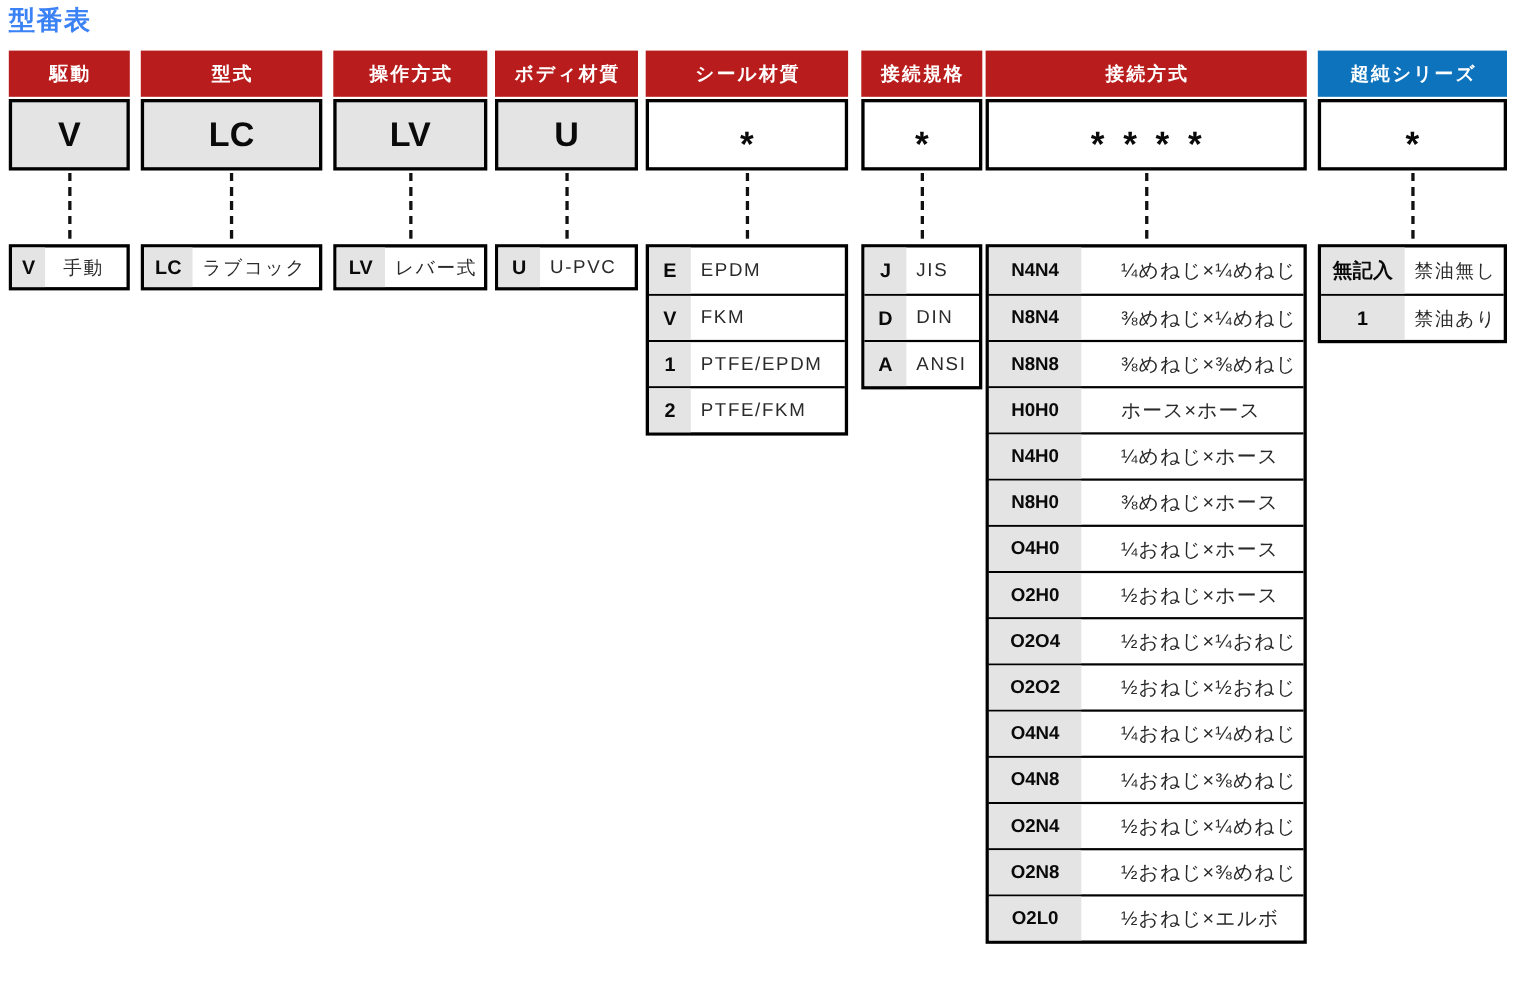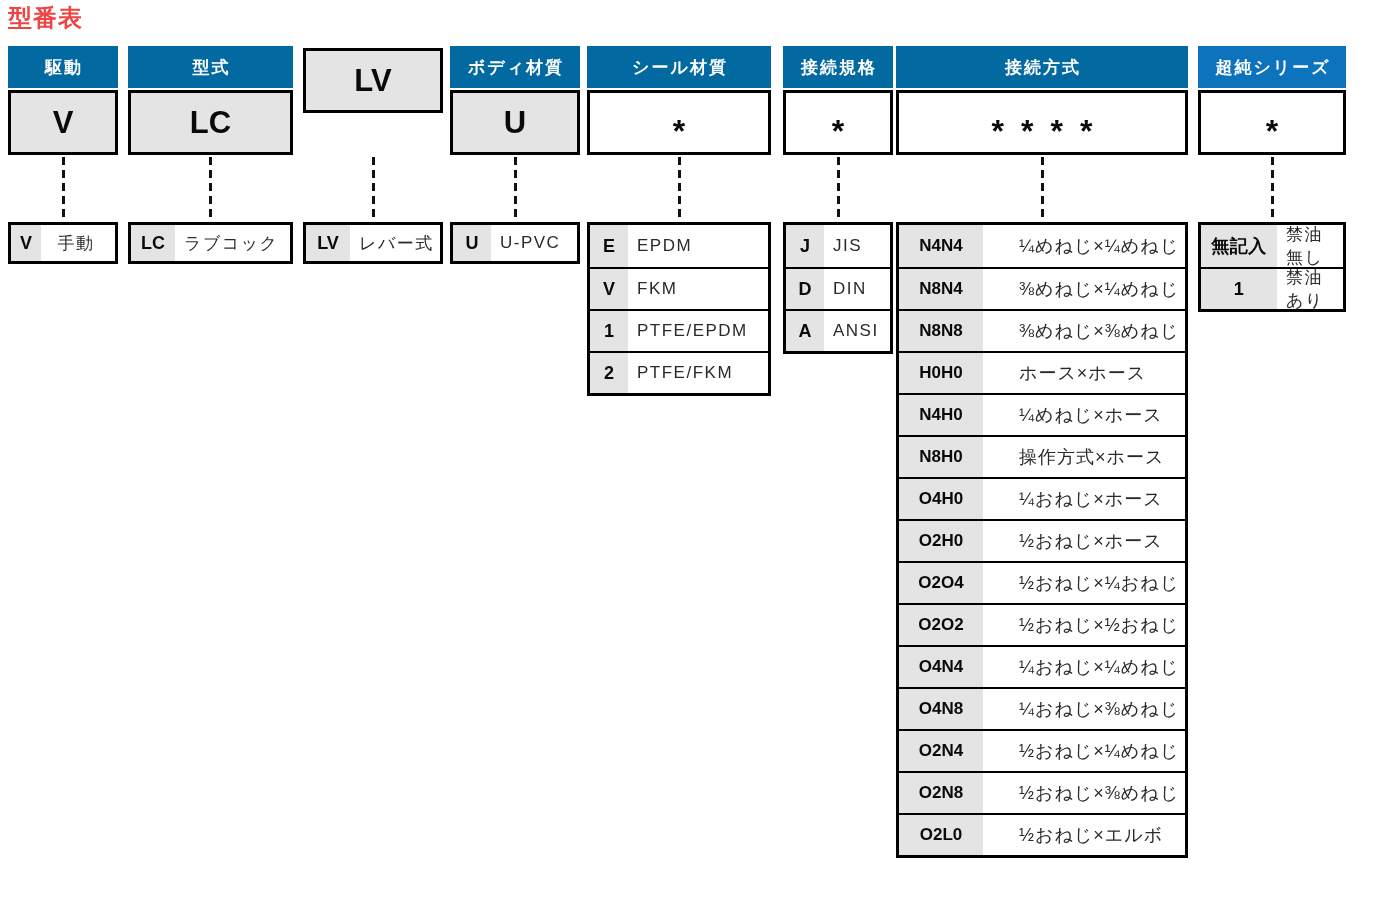--- a/index.html
+++ b/index.html
@@ -2,34 +2,34 @@
 <html><head>
 <meta charset="utf-8">
 <style>
   html,body{margin:0;padding:0;background:#fff;}
   .sheet{
     position:relative;width:1378px;height:910px;background:#fff;overflow:hidden;
     font-family:"Liberation Sans","DejaVu Sans",sans-serif;color:#000;
   }
   .title{
     position:absolute;left:8px;top:2px;margin:0;
-    font-size:24px;font-weight:bold;color:#ef4444;letter-spacing:1px;
+    font-size:24px;font-weight:bold;color:#3b82f6;letter-spacing:1px;
   }
   .col{position:absolute;top:46px;}
   .x1{left:8px;width:110px;}
   .x2{left:128px;width:165px;border-radius:10px;}
   .x3{left:303px;width:140px;}
   .x4{left:450px;width:130px;}
   .x5{left:587px;width:184px;}
   .x6{left:783px;width:110px;}
   .x7{left:896px;width:292px;}
-  .x8{left:1198px;width:148px;}
+  .x8{left:1198px;width:172px;}
 
   .hdr{
-    height:42px;background:#0369a1;color:#fff;
+    height:42px;background:#b91c1c;color:#fff;
     display:flex;align-items:center;justify-content:center;
     font-size:17px;font-weight:bold;letter-spacing:2px;padding-left:2px;
     box-sizing:border-box;
   }
   .hdr.accent{background:#0d73bc;}
   .codebox{
     margin-top:2px;height:65px;border:3px solid #000;background:#fff;
     display:flex;align-items:center;justify-content:center;box-sizing:border-box;
   }
   .codebox.fixed{background:#e4e4e4;}
@@ -90,20 +90,21 @@
     <div class="dash"></div>
     <div class="tbl single w42">
       <div class="row">
         <span class="oc">LC</span>
         <span class="od">ラブコック</span>
       </div>
     </div>
   </div>
 
   <div class="col x3">
+    <div class="hdr">操作方式</div>
     <div class="codebox fixed">
         <span>LV</span>
       </div>
     <div class="dash"></div>
     <div class="tbl single w42">
       <div class="row">
         <span class="oc">LV</span>
         <span class="od">レバー式</span>
       </div>
     </div>
@@ -193,21 +194,21 @@
       <div class="row">
         <span class="oc">H0H0</span>
         <span class="od">ホース×ホース</span>
       </div>
       <div class="row">
         <span class="oc">N4H0</span>
         <span class="od">¼めねじ×ホース</span>
       </div>
       <div class="row">
         <span class="oc">N8H0</span>
-        <span class="od">操作方式×ホース</span>
+        <span class="od">⅜めねじ×ホース</span>
       </div>
       <div class="row">
         <span class="oc">O4H0</span>
         <span class="od">¼おねじ×ホース</span>
       </div>
       <div class="row">
         <span class="oc">O2H0</span>
         <span class="od">½おねじ×ホース</span>
       </div>
       <div class="row">

